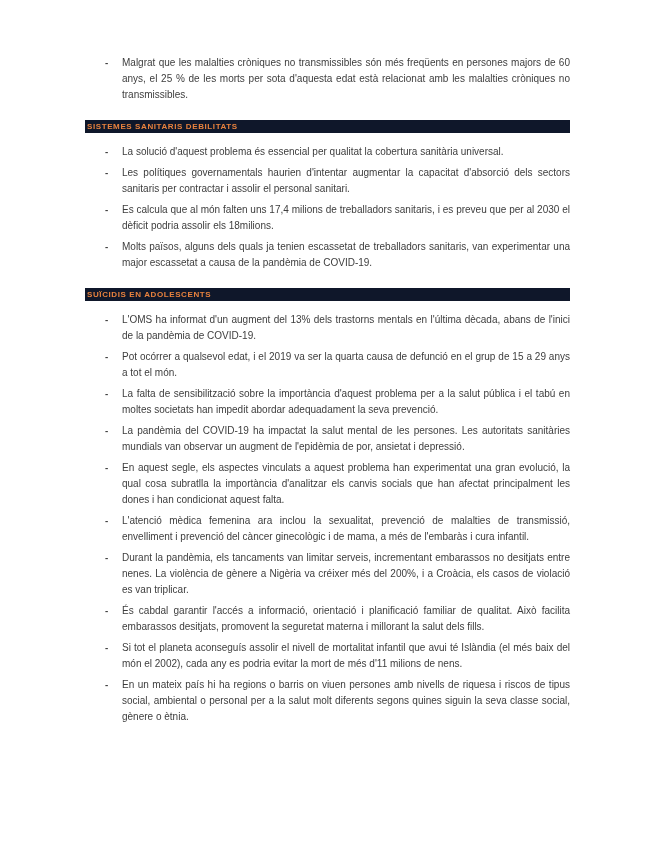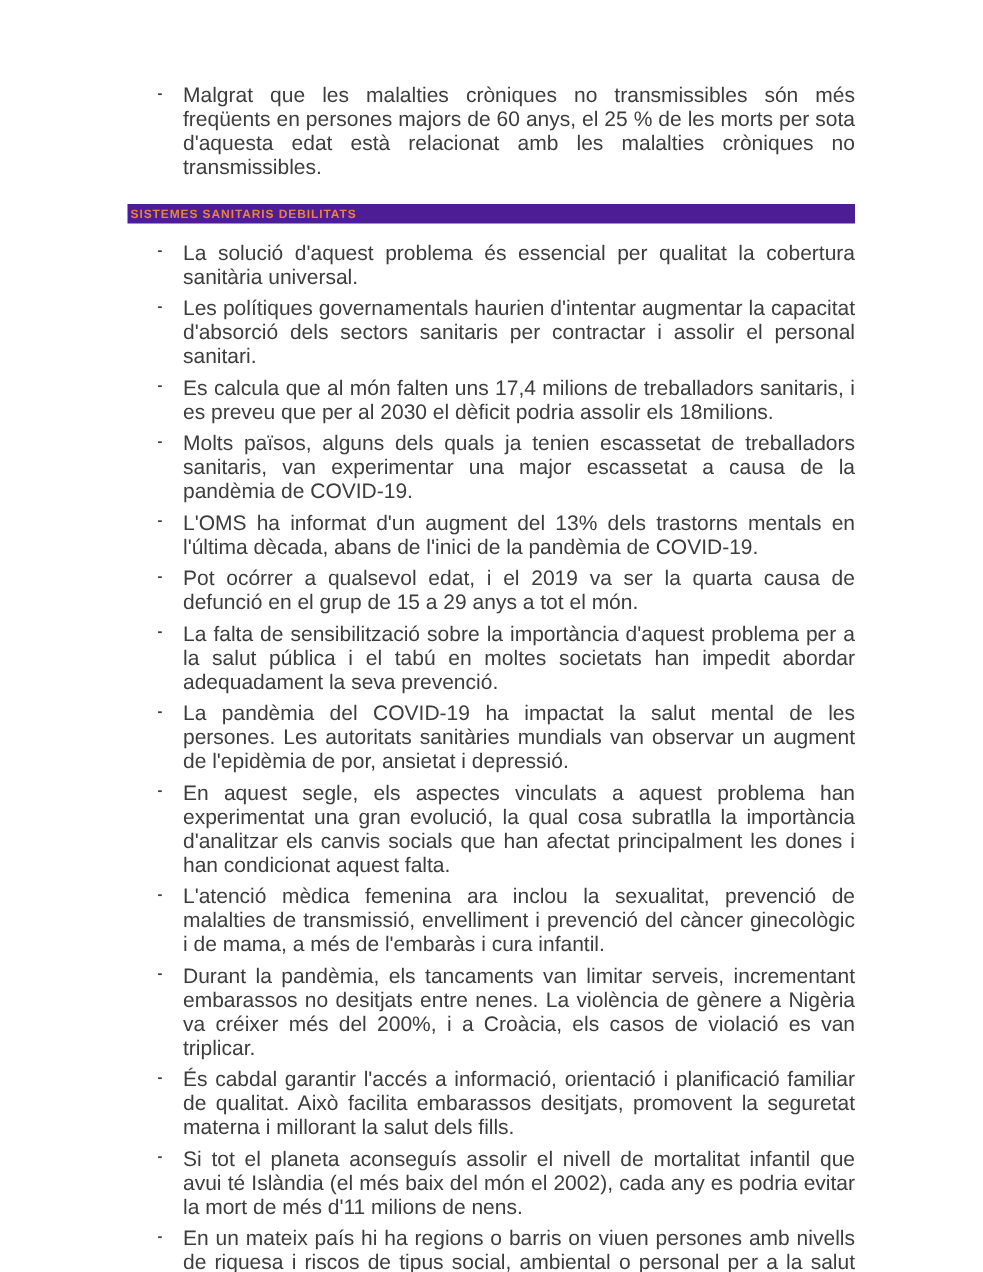--- a/index.html
+++ b/index.html
@@ -27,26 +27,26 @@
   .dash {
     width: 17px;
     flex-shrink: 0;
     font-size: 9.8px;
     line-height: 16px;
     font-weight: bold;
   }
   .btext {
     margin: 0;
     flex: 1;
-    font-size: 14px;
+    font-size: 10px;
     line-height: 16px;
     text-align: justify;
   }
   .sec-title {
-    background: #4c1d95;
+    background: #0f172a;
     color: #e8823e;
     font-size: 8px;
     font-weight: bold;
     letter-spacing: 0.6px;
     line-height: 13px;
     height: 13px;
     margin: 17px 0 11px 0;
     padding-left: 2px;
     text-transform: uppercase;
   }
@@ -78,20 +78,21 @@
       <span class="dash">-</span>
       <p class="btext">Es calcula que al món falten uns 17,4 milions de treballadors sanitaris, i es preveu que per al 2030 el dèficit podria assolir els 18milions.</p>
     </div>
     <div class="bullet">
       <span class="dash">-</span>
       <p class="btext">Molts països, alguns dels quals ja tenien escassetat de treballadors sanitaris, van experimentar una major escassetat a causa de la pandèmia de COVID-19.</p>
     </div>
   </section>
 
   <section>
+    <h2 class="sec-title">SUÏCIDIS EN ADOLESCENTS</h2>
     <div class="bullet">
       <span class="dash">-</span>
       <p class="btext">L'OMS ha informat d'un augment del 13% dels trastorns mentals en l'última dècada, abans de l'inici de la pandèmia de COVID-19.</p>
     </div>
     <div class="bullet">
       <span class="dash">-</span>
       <p class="btext">Pot ocórrer a qualsevol edat, i el 2019 va ser la quarta causa de defunció en el grup de 15 a 29 anys a tot el món.</p>
     </div>
     <div class="bullet">
       <span class="dash">-</span>

